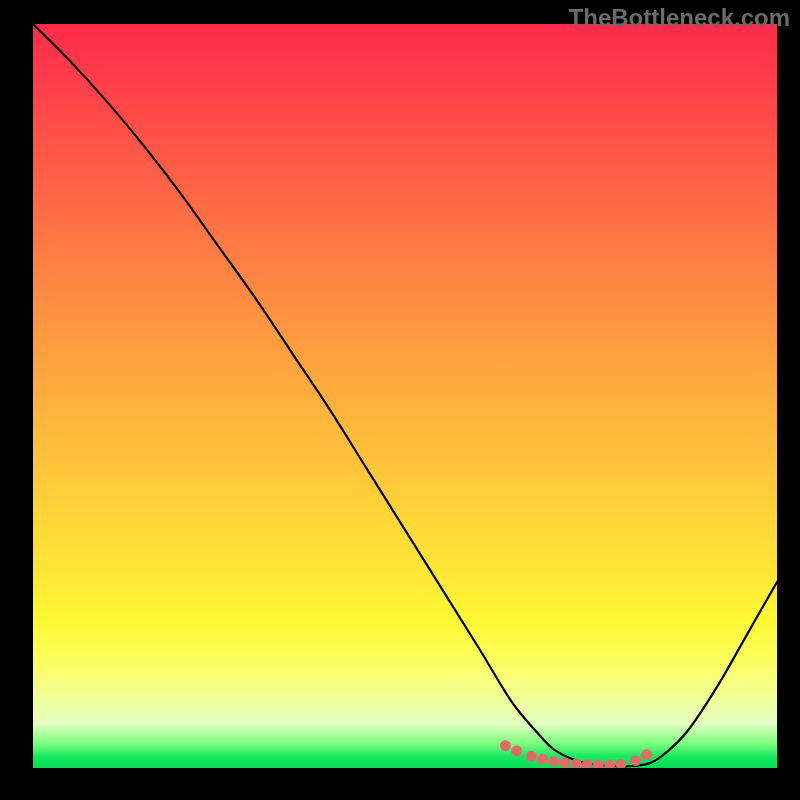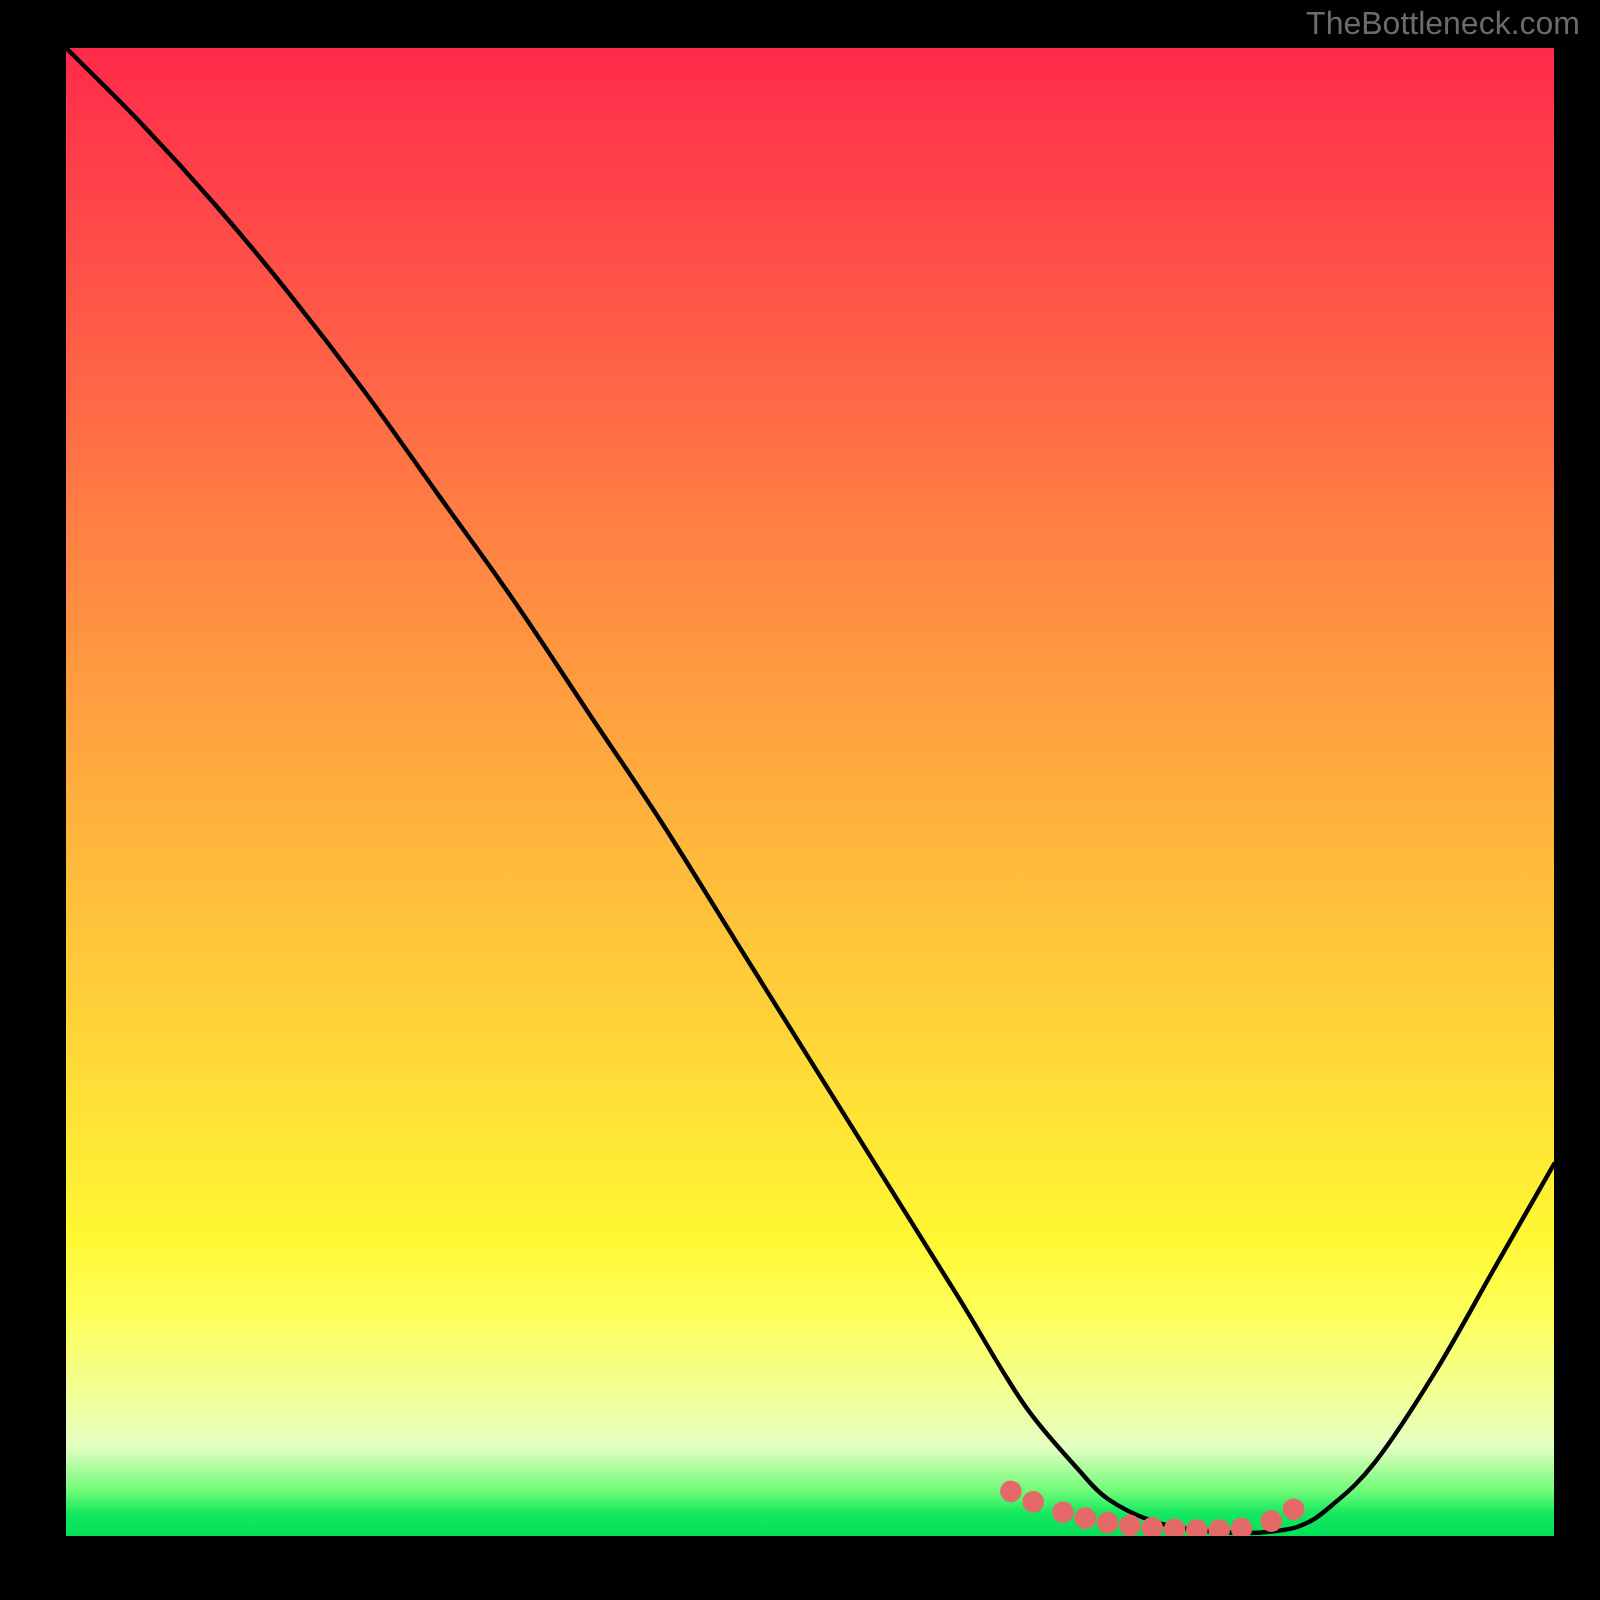--- a/index.html
+++ b/index.html
@@ -2,22 +2,22 @@
 <html><head>
 <meta charset="utf-8">
 <style>
   * { margin: 0; padding: 0; box-sizing: border-box; }
   body { width: 800px; height: 800px; background: #000; position: relative; font-family: Arial, sans-serif; }
   .watermark {
     position: absolute;
     top: 4px;
     right: 10px;
     color: #6b6b6b;
-    font-size: 16px;
-    font-weight: 400;
+    font-size: 24px;
+    font-weight: 700;
     z-index: 10;
   }
   .plot-area {
     position: absolute;
     left: 33px;
     top: 24px;
     width: 744px;
     height: 744px;
   }
   .gradient-bg {

